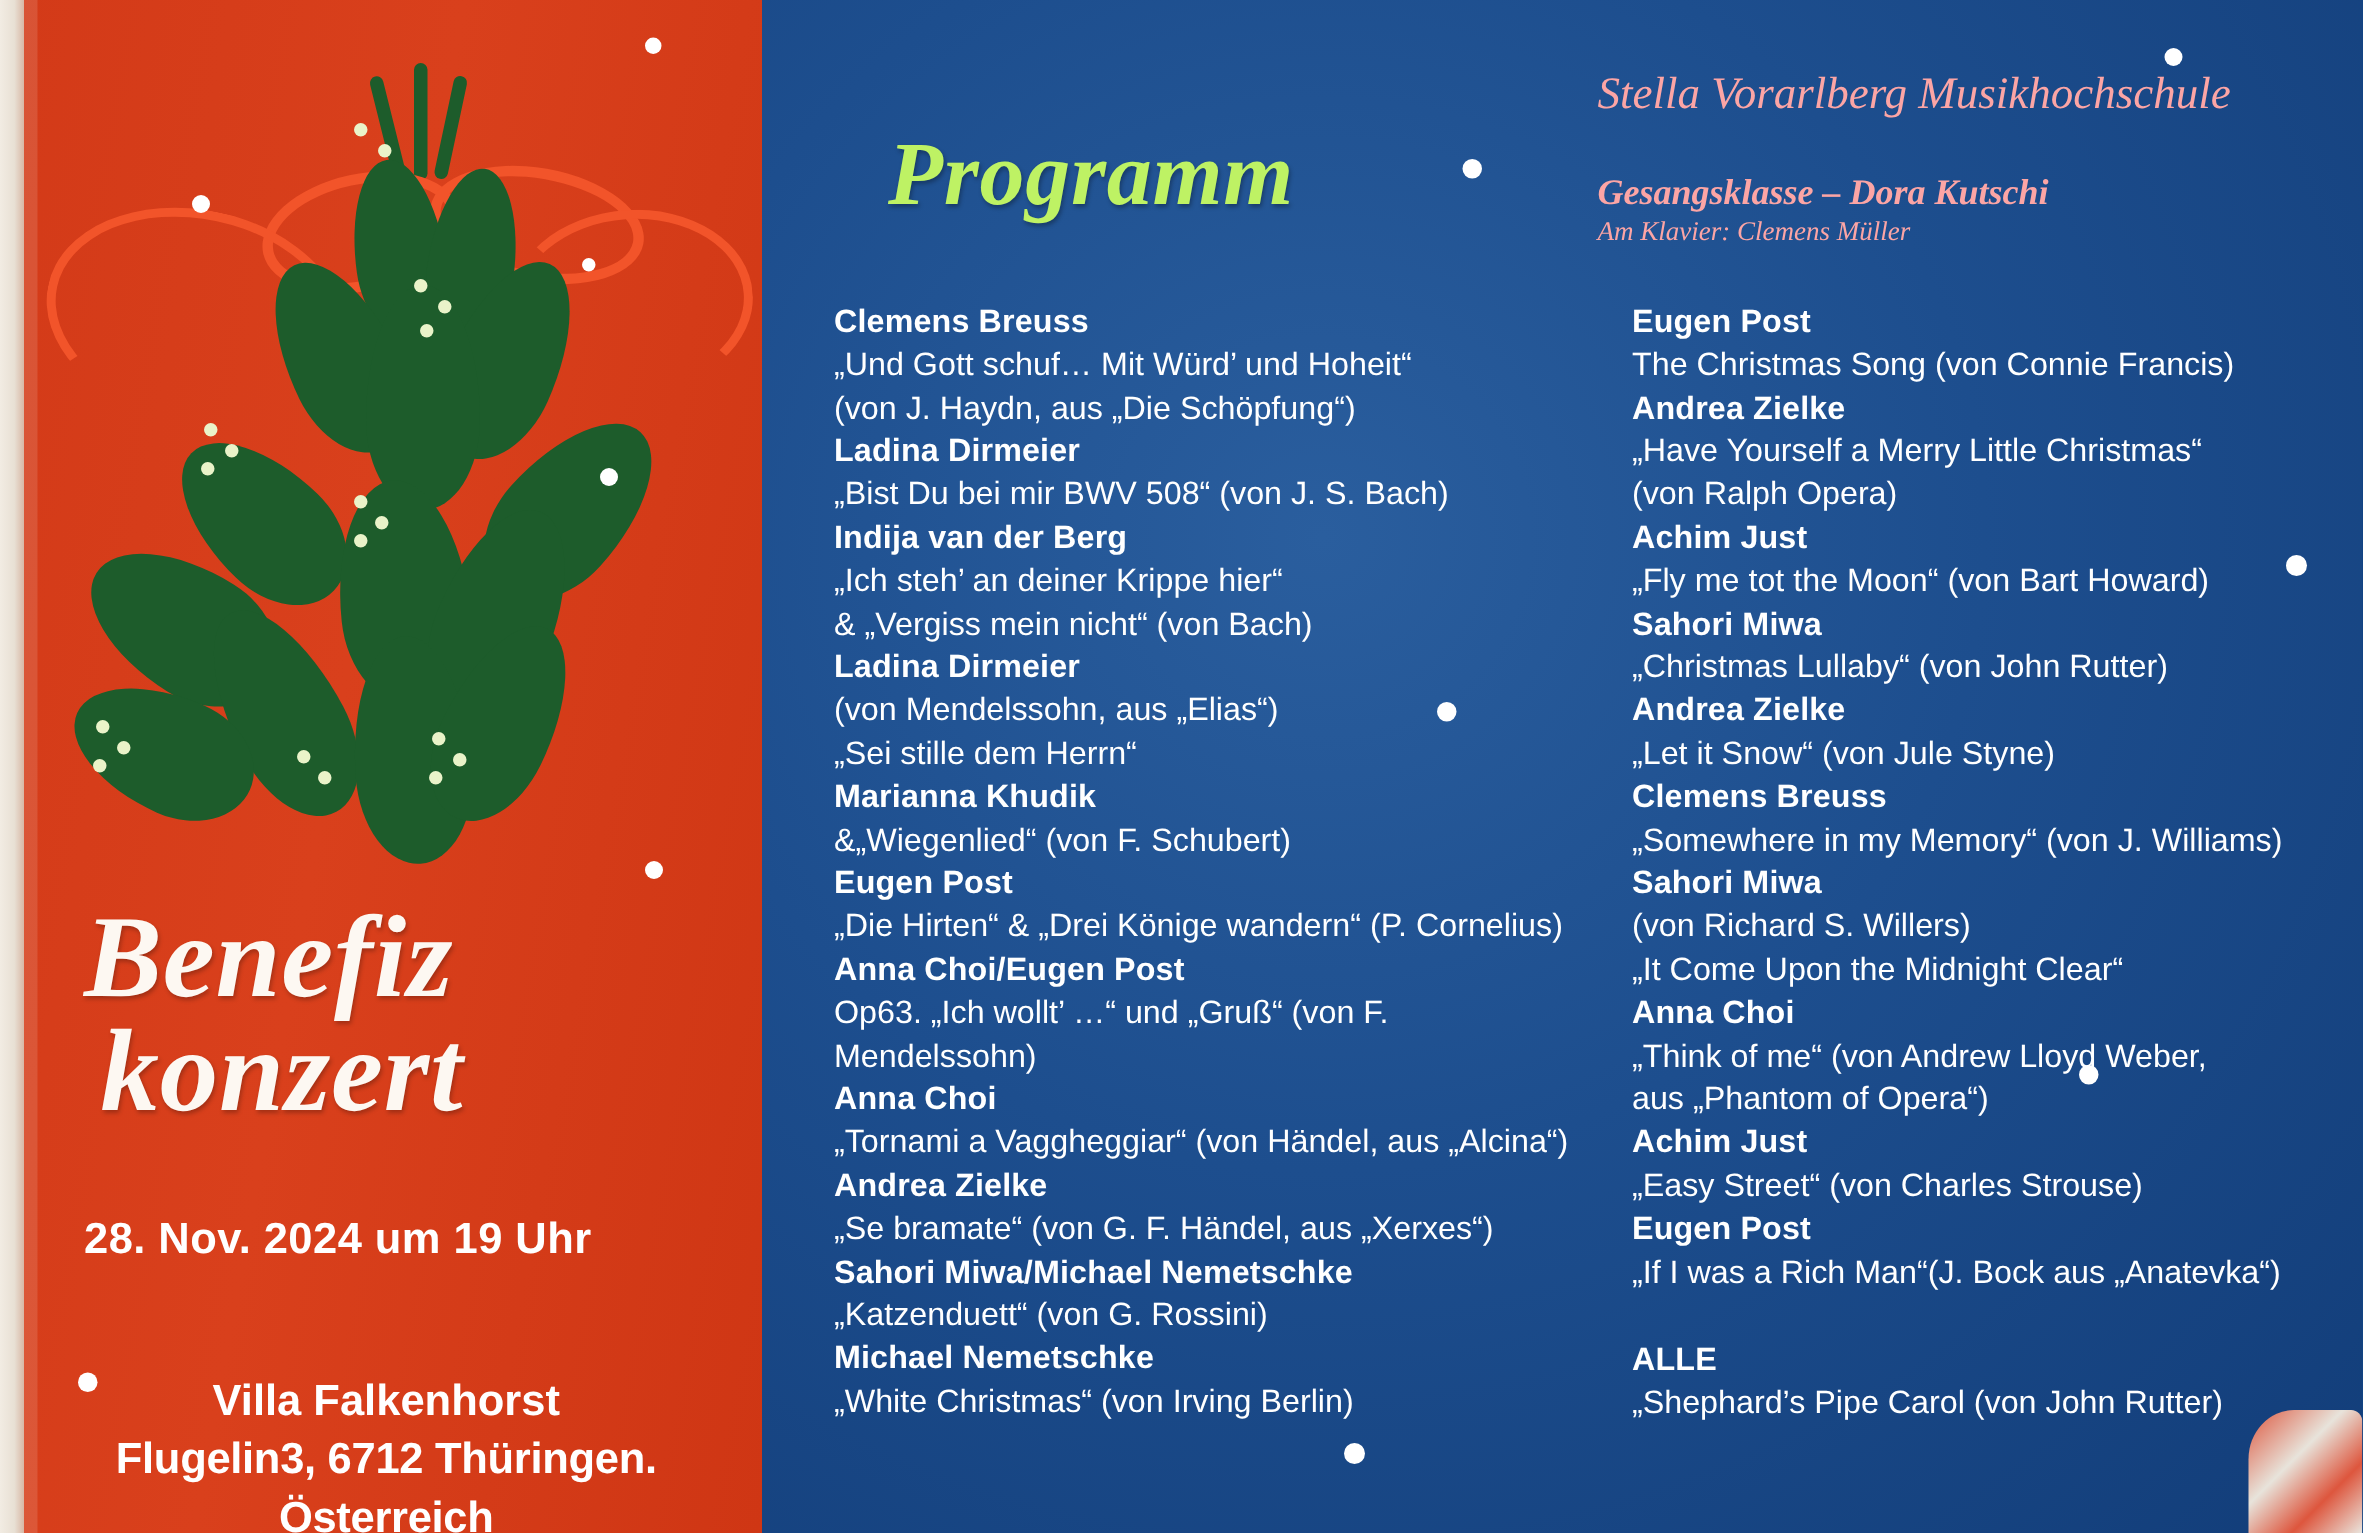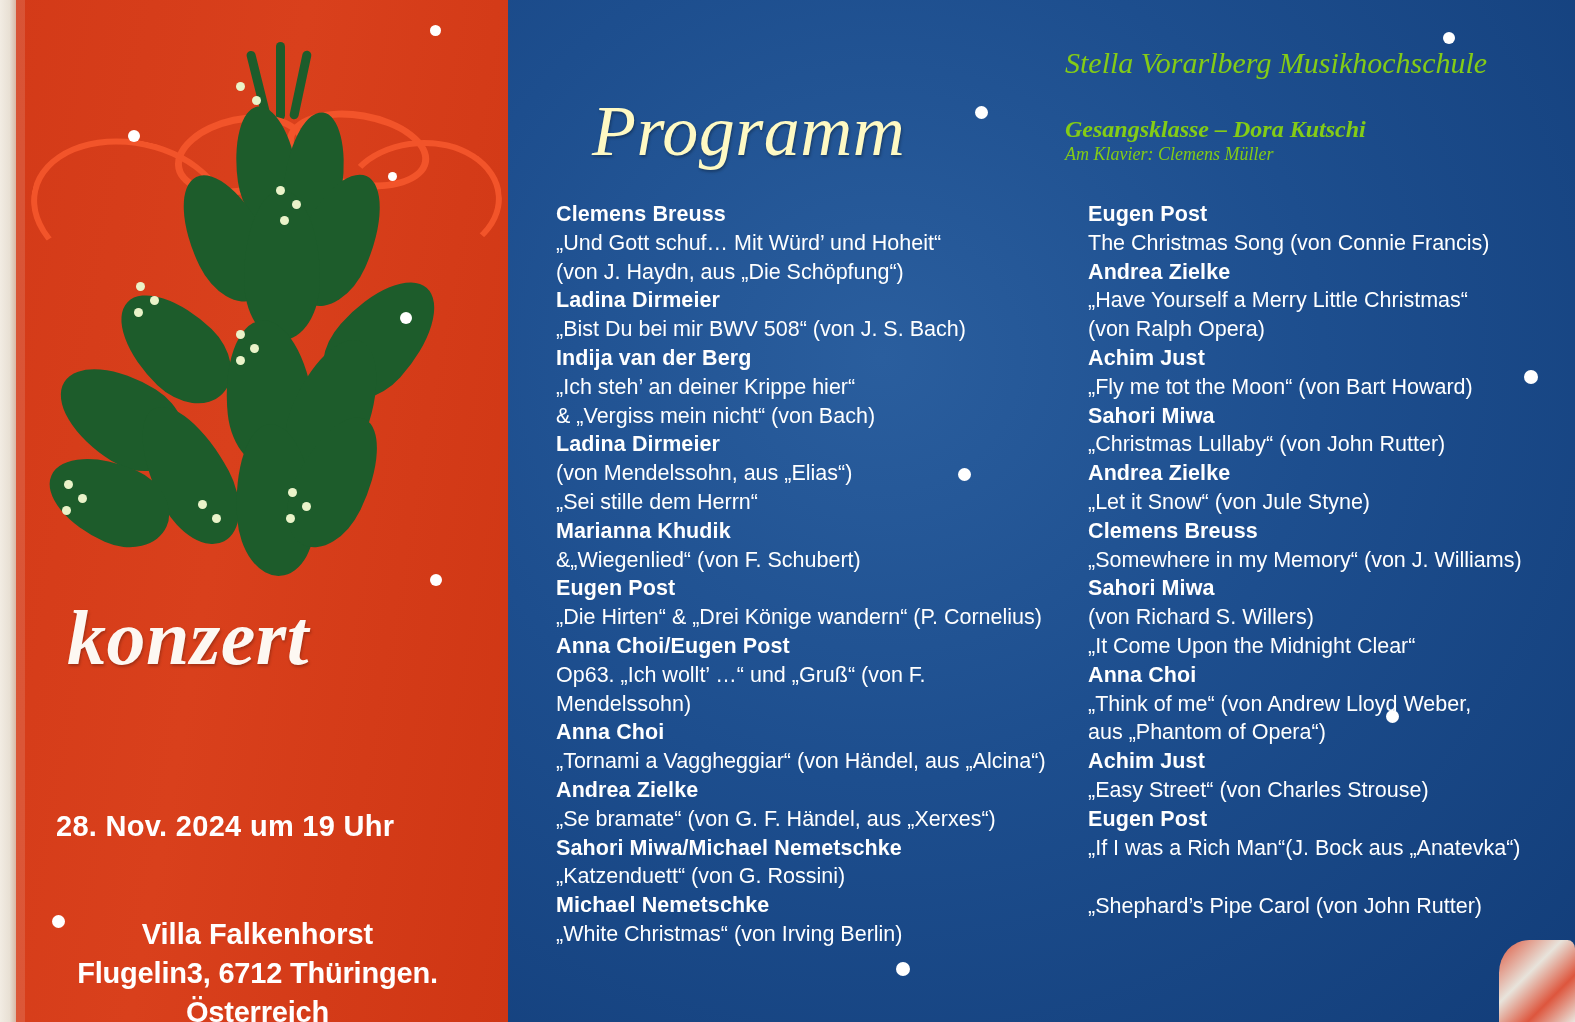--- a/index.html
+++ b/index.html
@@ -111,34 +111,34 @@
   .right-panel {
     position: absolute;
     left: 508px; top: 0;
     width: 1067px; height: 1022px;
     background: radial-gradient(ellipse at 35% 35%, #2a5e9e 0%, #1d4e8e 45%, #123d79 100%);
   }
   .heading-programm {
     position: absolute;
     left: 592px;
     top: 42px;
-    color: #fef9c3;
+    color: #bef264;
     font-family: "Liberation Serif", serif;
     font-style: italic;
-    font-weight: normal;
-    font-size: 72px;
+    font-weight: bold;
+    font-size: 60px;
     letter-spacing: 0.5px;
     text-shadow: 1px 2px 3px rgba(0,0,0,0.3);
   }
   .school-block {
     position: absolute;
     left: 1065px;
     top: 46px;
     width: 500px;
-    color: #84cc16;
+    color: #fca5a5;
     font-family: "Liberation Serif", serif;
     font-style: italic;
     line-height: 1.14;
   }
   .school-1 { font-size: 30px; }
   .school-2 { font-size: 24px; font-weight: bold; margin-top: 36px; }
   .school-3 { font-size: 18px; }
 
   .col {
     position: absolute;
@@ -228,20 +228,21 @@
       <div class="berry" style="left:38px; top:474px;"></div>
       <div class="berry" style="left:22px; top:486px;"></div>
       <div class="berry" style="left:158px; top:480px;"></div>
       <div class="berry" style="left:172px; top:494px;"></div>
       <div class="berry" style="left:248px; top:468px;"></div>
       <div class="berry" style="left:262px; top:482px;"></div>
       <div class="berry" style="left:246px; top:494px;"></div>
     </div>
 
     <div class="benefiz">
+      <span>Benefiz</span>
       <span class="l2">konzert</span>
     </div>
 
     <div class="date-line">28. Nov. 2024 um 19 Uhr</div>
 
     <div class="venue">
       <div>Villa  Falkenhorst</div>
       <div class="v2">Flugelin3, 6712 Thüringen. Österreich</div>
     </div>
 
@@ -351,20 +352,21 @@
       <div class="entry">
         <div class="perf">Achim Just</div>
         <div class="piece">„Easy Street“ (von Charles Strouse)</div>
       </div>
       <div class="entry">
         <div class="perf">Eugen Post</div>
         <div class="piece">„If I was a Rich Man“(J. Bock aus „Anatevka“)</div>
       </div>
       <div class="alle-gap"></div>
       <div class="entry">
+        <div class="perf">ALLE</div>
         <div class="piece">„Shephard’s Pipe Carol (von John Rutter)</div>
       </div>
     </div>
 
   <div class="dot" style="left:975px; top:106px; width:13px; height:13px;"></div>
   <div class="dot" style="left:1443px; top:32px; width:12px; height:12px;"></div>
   <div class="dot" style="left:1524px; top:370px; width:14px; height:14px;"></div>
   <div class="dot" style="left:958px; top:468px; width:13px; height:13px;"></div>
   <div class="dot" style="left:1386px; top:710px; width:13px; height:13px;"></div>
   <div class="dot" style="left:896px; top:962px; width:14px; height:14px;"></div>

